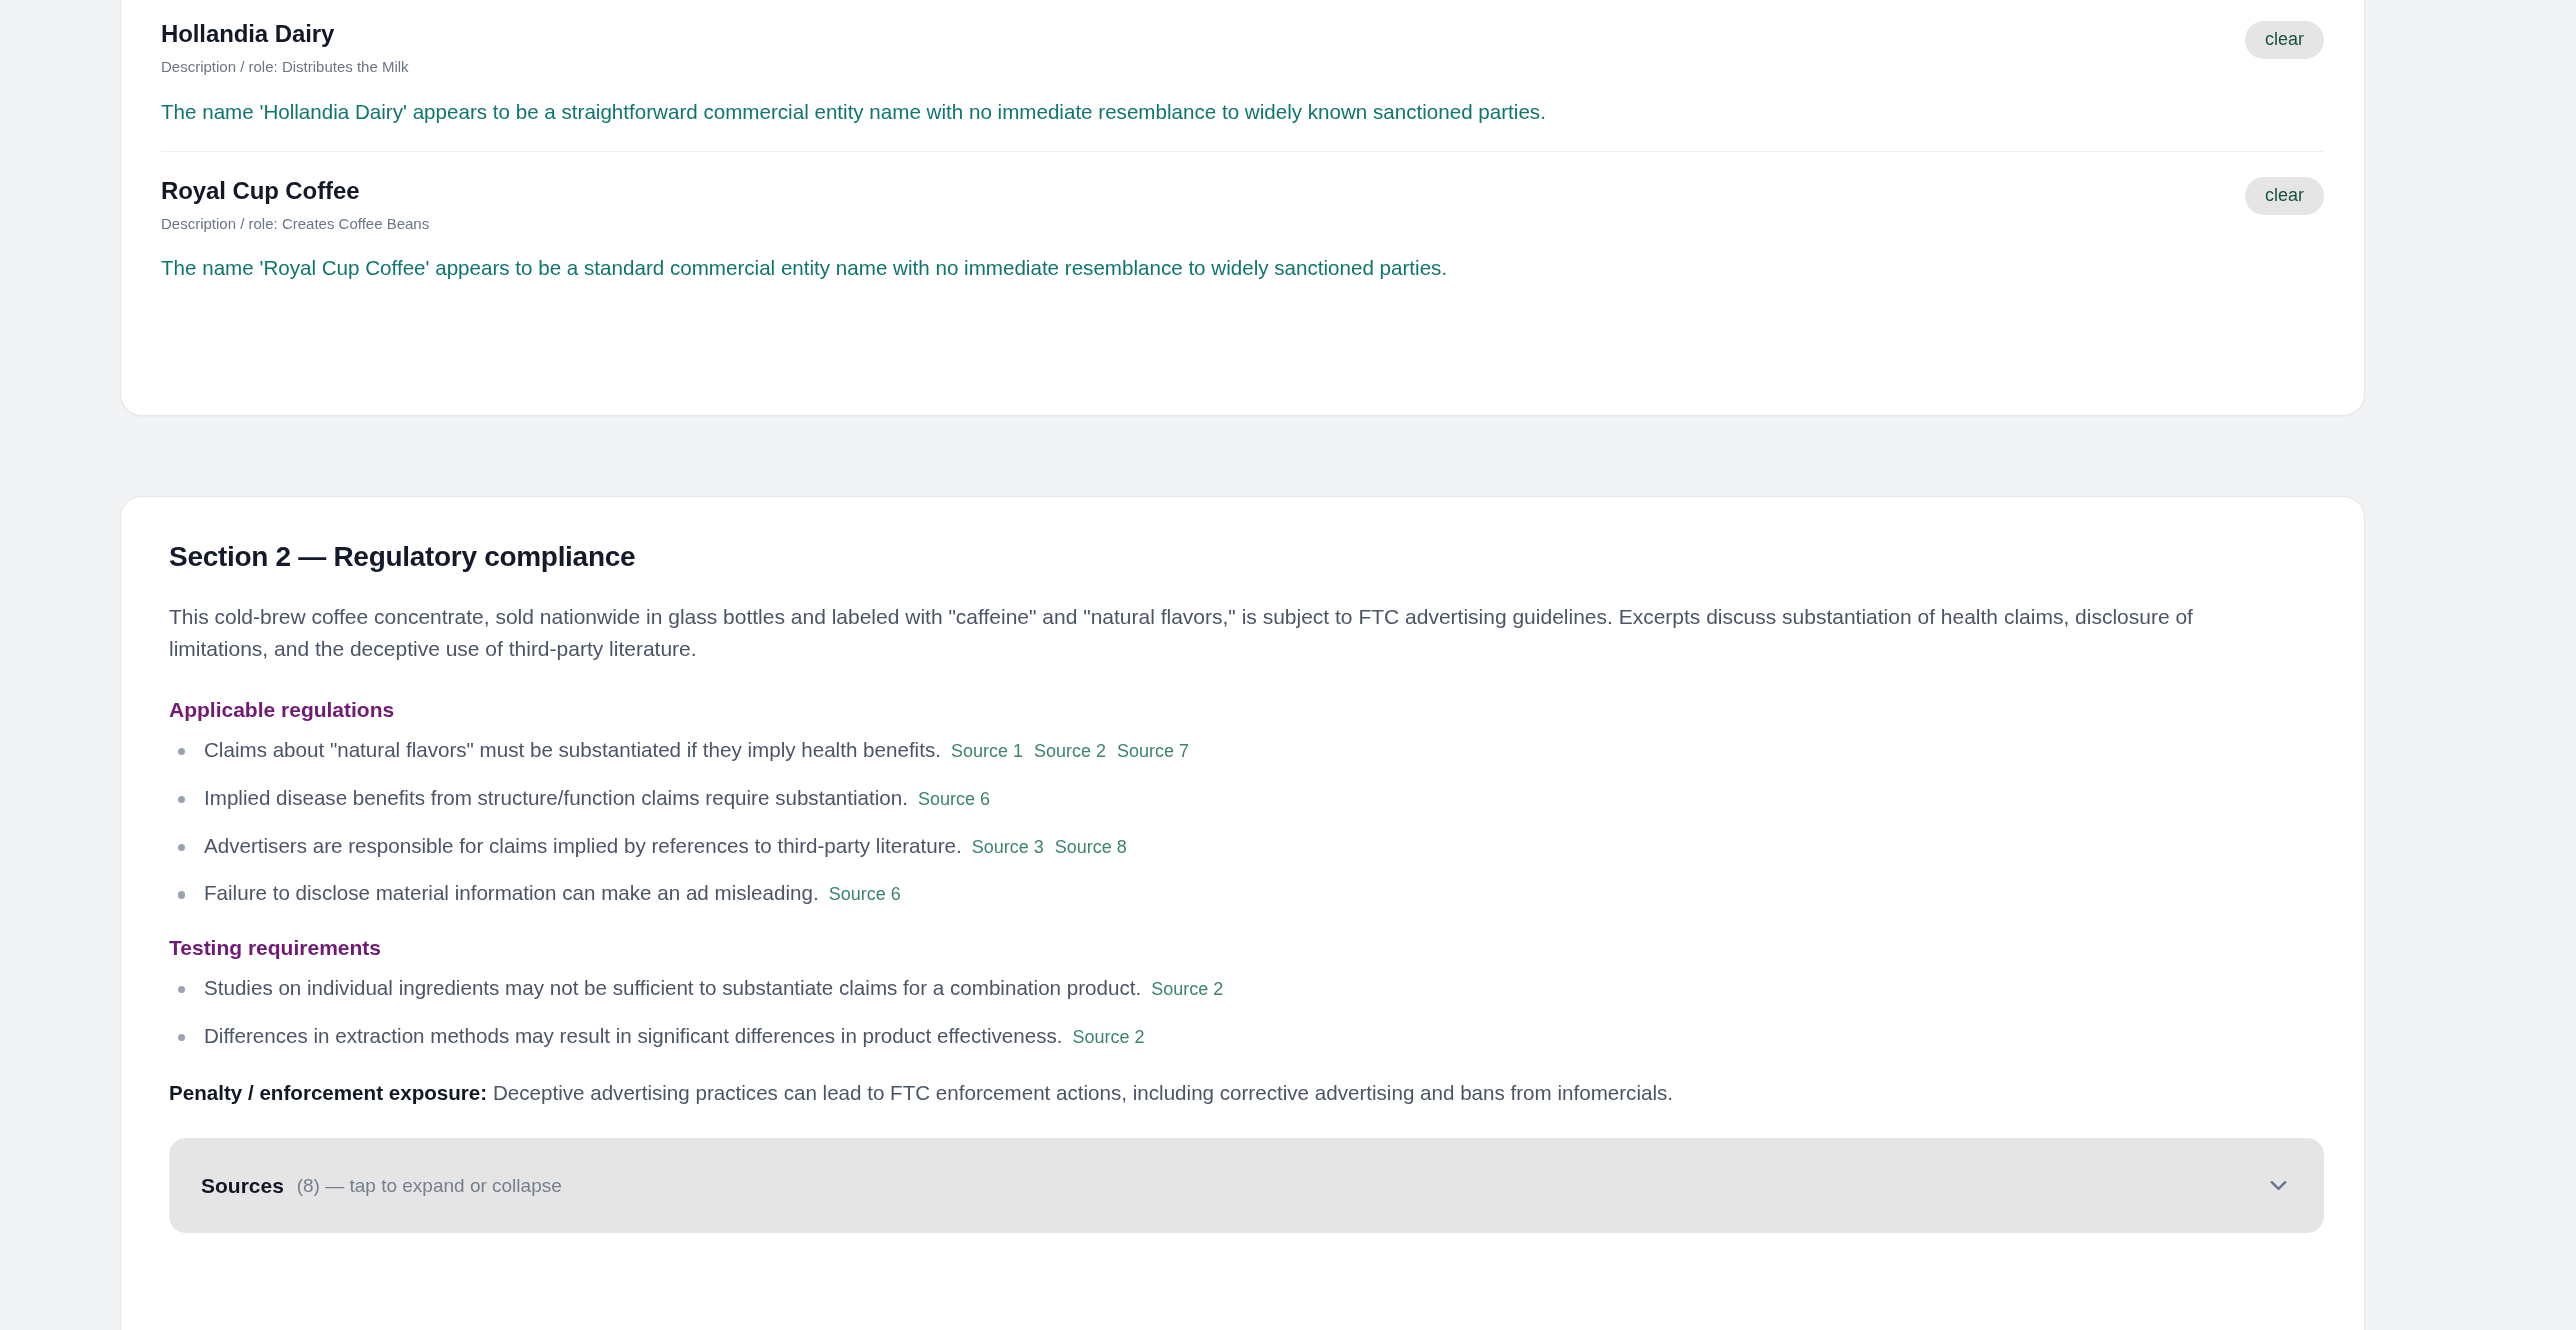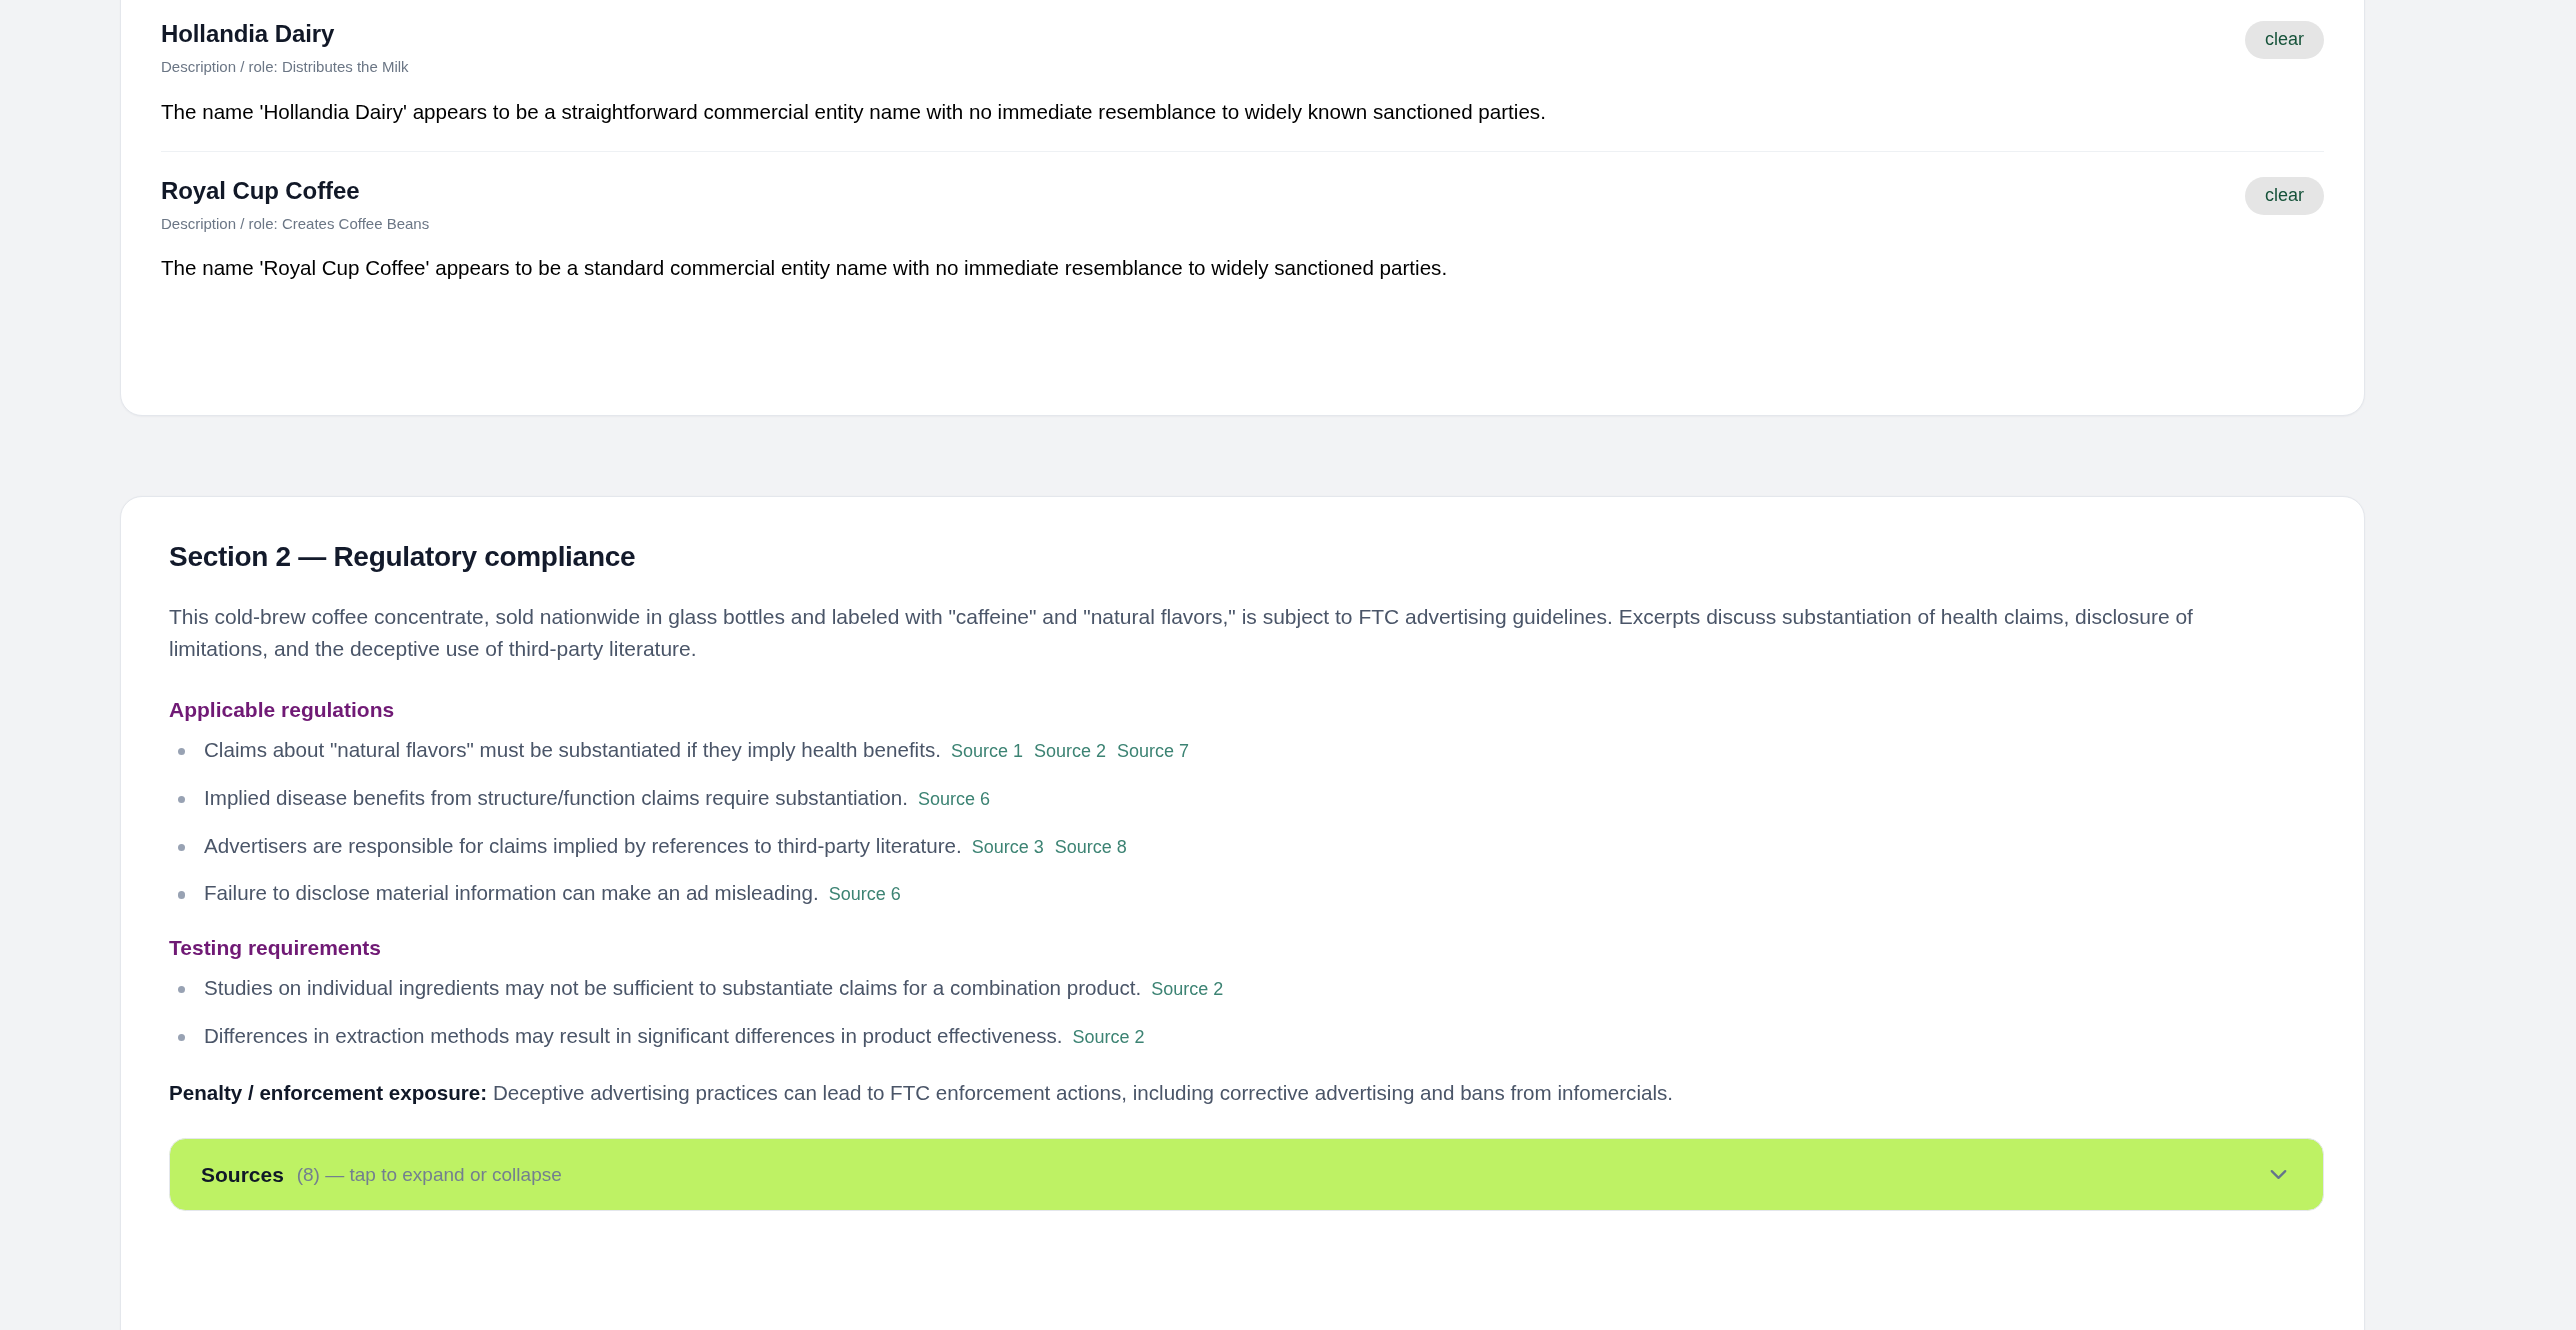--- a/index.html
+++ b/index.html
@@ -66,21 +66,21 @@
     margin: 0 0 9px 0;
   }
   .entity-role {
     font-size: 15px;
     color: #6b7685;
     line-height: 1.3;
     margin: 0 0 20px 0;
   }
   .entity-note {
     font-size: 20.6px;
-    color: #000000;
+    color: #0f766e;
     line-height: 1.45;
     margin: 0;
   }
 
   .badge-clear {
     position: absolute;
     right: 0;
     top: 25.6px;
     display: inline-block;
     background: #e5e5e5;
@@ -162,22 +162,22 @@
   .penalty b {
     color: #101828;
     font-weight: 700;
   }
 
   
   .sources-bar {
     margin: 31px 0 0 0;
     border: 0.9px solid #e4e7ec;
     border-radius: 16.4px;
-    background: #bef264;
-    height: 73px;
+    background: #e5e5e5;
+    height: 95px;
     display: flex;
     align-items: center;
     padding: 0 31px 0 31px;
     box-sizing: border-box;
     cursor: pointer;
   }
   .sources-label {
     font-size: 21px;
     font-weight: 700;
     color: #101828;

